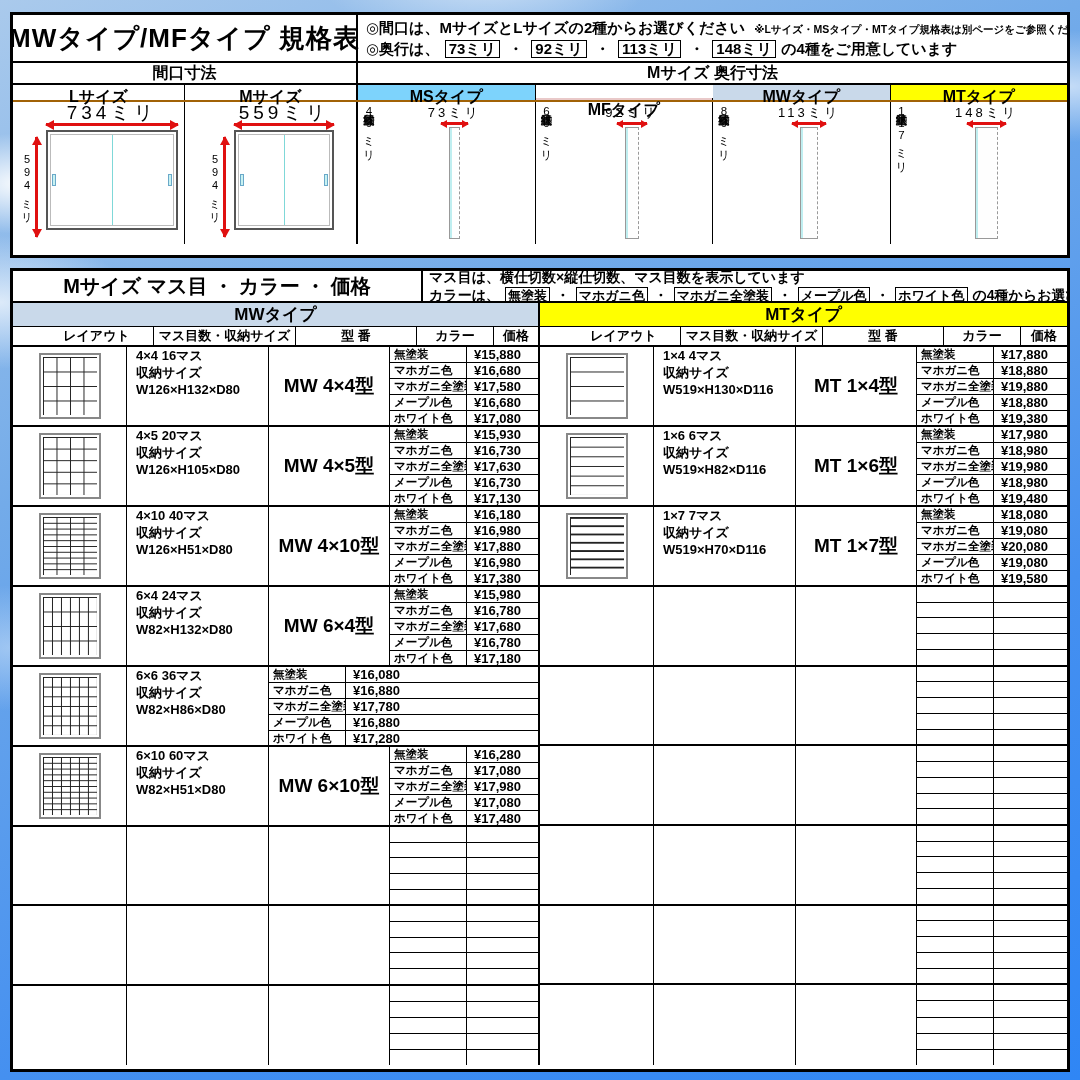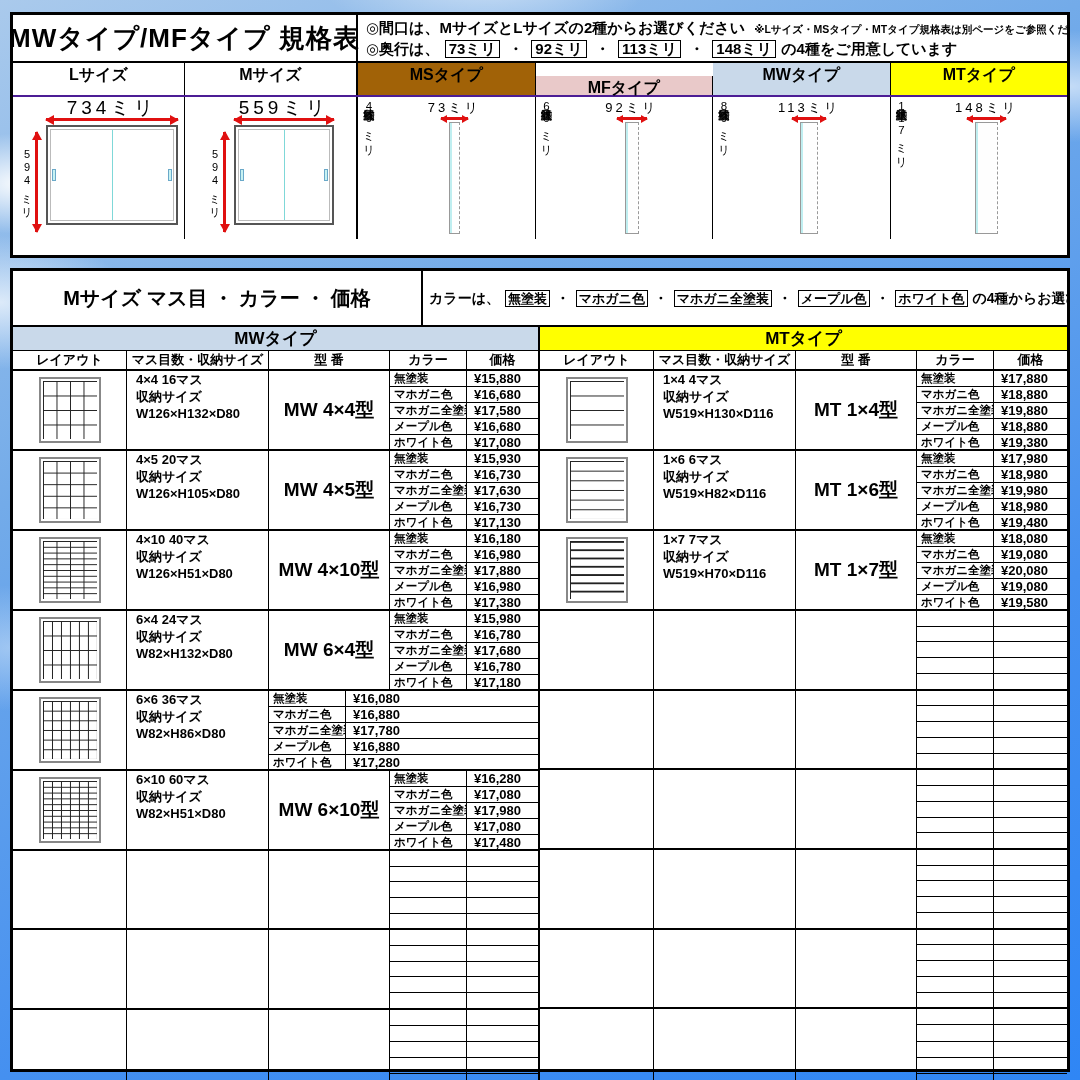--- a/index.html
+++ b/index.html
@@ -23,21 +23,21 @@
   .title-cell{width:345px;border-right:2px solid #000;display:flex;align-items:center;justify-content:center;
     font-size:26px;font-weight:bold;letter-spacing:1px;white-space:nowrap;}
   .notes-cell{flex:1;padding:3px 8px 2px 8px;display:flex;flex-direction:column;justify-content:center;overflow:hidden;}
   .note-line{white-space:nowrap;font-weight:bold;font-size:15px;line-height:20px;}
   .note-sub{font-size:10.5px;margin-left:5px;}
   .opt{display:inline-block;border:1.5px solid #000;padding:0 3px;line-height:16px;margin:0 1px;}
   .sep{margin:0 3px;}
   .row-a2{display:flex;height:22px;border-bottom:2px solid #000;}
   .a2-left{width:345px;border-right:2px solid #000;text-align:center;font-weight:bold;font-size:16px;line-height:20px;}
   .a2-right{flex:1;text-align:center;font-weight:bold;font-size:16px;line-height:20px;}
-  .row-a3{display:flex;height:34px;border-bottom:2px solid #4c1d95;}
+  .row-a3{display:flex;height:17px;border-bottom:2px solid #a16207;}
   .size-head{width:172px;border-right:1px solid #000;text-align:center;font-weight:bold;font-size:16px;line-height:24px;}
   .size-head:nth-of-type(2){width:173px;border-right:2px solid #000;}
   .type-head{flex:1;border-right:1px solid #000;text-align:center;font-weight:bold;font-size:16px;line-height:24px;}
   .type-head:last-of-type{border-right:none;}
   .row-a4{display:flex;height:142px;}
   .size-cell{width:172px;border-right:1px solid #000;display:flex;justify-content:center;padding-top:3px;}
   .size-cell:nth-of-type(2){width:173px;border-right:2px solid #000;}
   .vcol{display:flex;align-items:center;margin-top:24px;margin-right:3px;}
   .vdim{writing-mode:vertical-rl;text-orientation:upright;font-size:11px;letter-spacing:1px;margin-right:1px;}
   .ccol{display:flex;flex-direction:column;align-items:center;}
@@ -64,36 +64,36 @@
   .depth-dim{font-size:13px;letter-spacing:3px;line-height:15px;white-space:nowrap;}
   .depth-arrow{position:relative;height:3px;background:#e01010;margin:2px 0 2px 0;width:calc(var(--barw,12)*1px + 16px);}
   .depth-arrow::before{content:"";position:absolute;left:-1px;top:50%;transform:translateY(-50%);
     border-right:7px solid #e01010;border-top:4px solid transparent;border-bottom:4px solid transparent;}
   .depth-arrow::after{content:"";position:absolute;right:-1px;top:50%;transform:translateY(-50%);
     border-left:7px solid #e01010;border-top:4px solid transparent;border-bottom:4px solid transparent;}
   .depth-bar{width:calc(var(--barw,12)*1px);height:112px;background:#fefefe;border:1px solid #999;
     border-right:1px dashed #999;box-shadow:inset 2px 0 0 #bfeef0;}
 
   
-  .row-b1{display:flex;height:56px;border-bottom:2px solid #000;justify-content:flex-end;}
+  .row-b1{display:flex;height:32px;border-bottom:2px solid #000;justify-content:flex-end;}
   .b1-title{width:410px;border-right:2px solid #000;display:flex;align-items:center;justify-content:center;
     font-size:20px;font-weight:bold;white-space:nowrap;}
   .b1-notes{flex:1;padding:1px 6px;display:flex;flex-direction:column;justify-content:center;overflow:hidden;}
   .b1-notes .note-line{font-size:14px;line-height:18px;}
   .b1-notes .opt{font-size:13px;line-height:15px;padding:0 2px;}
   .b1-notes .sep{margin:0 1px;}
   .row-b2{display:flex;height:24px;border-bottom:1px solid #000;}
   .band{width:527px;text-align:center;font-weight:bold;font-size:17px;line-height:23px;}
   .band.mw{border-right:2px solid #000;}
   .row-b3{display:flex;height:20px;border-bottom:2px solid #000;}
   .half-cols{display:flex;width:527px;}
   .half-cols.mw{border-right:2px solid #000;}
   .col-h{border-right:1px solid #000;text-align:center;font-weight:bold;font-size:13px;line-height:18px;overflow:hidden;white-space:nowrap;}
   .col-h:last-child{border-right:none;}
-  .w-layout{width:114px;}.w-masu{width:142px;}.w-model{width:121px;}.w-color{width:77px;font-family:Liberation Serif, serif;}.w-price{flex:1;}
+  .w-layout{width:114px;margin-left:27px;}.w-masu{width:142px;}.w-model{width:121px;}.w-color{width:77px;font-family:Liberation Serif, serif;}.w-price{flex:1;}
   .tbody{display:flex;height:718px;}
   .half{width:527px;display:flex;flex-direction:column;}
   .half.mw{border-right:2px solid #000;}
   .block{display:flex;height:80px;border-bottom:2px solid #000;}
   .half .block:last-of-type{border-bottom:none;}
   .c-layout{width:114px;border-right:1px solid #000;display:flex;align-items:center;justify-content:center;}
   .c-masu{width:142px;border-right:1px solid #000;display:flex;flex-direction:column;justify-content:flex-start;
     padding-left:9px;font-size:13px;font-weight:bold;line-height:17px;white-space:nowrap;overflow:hidden;}
   .c-model{width:121px;border-right:1px solid #000;display:flex;align-items:center;justify-content:center;
     font-size:19px;font-weight:bold;white-space:nowrap;}
@@ -128,26 +128,30 @@
           <span class="opt">92ミリ</span>
           <span class="sep">・</span>
           <span class="opt">113ミリ</span>
           <span class="sep">・</span>
           <span class="opt">148ミリ</span>
           <span>の4種をご用意しています</span>
         </div>
       </div>
     </div>
 
+    <div class="row-a2">
+      <div class="a2-left">間口寸法</div>
+      <div class="a2-right">Mサイズ 奥行寸法</div>
+    </div>
 
     <div class="row-a3">
       <div class="size-head">Lサイズ</div>
       <div class="size-head">Mサイズ</div>
 
-        <div class="type-head" style="background: #a16207;">MSタイプ</div>
+        <div class="type-head" style="background: #7dd3fc;">MSタイプ</div>
 
         <div class="type-head" style="background: rgb(233, 201, 201); margin-top: 13px;">MFタイプ</div>
 
         <div class="type-head" style="background: rgb(201, 217, 234);">MWタイプ</div>
 
         <div class="type-head" style="background: rgb(255, 255, 0);">MTタイプ</div>
 
     </div>
 
     <div class="row-a4">
@@ -222,20 +226,21 @@
           </div>
         </div>
 
     </div>
   </div>
 
   <div class="sheet sheet-b">
     <div class="row-b1">
       <div class="b1-title">Mサイズ マス目 ・ カラー ・ 価格</div>
       <div class="b1-notes">
+        <div class="note-line">マス目は、横仕切数×縦仕切数、マス目数を表示しています</div>
         <div class="note-line">
           <span>カラーは、</span>
           <span class="opt">無塗装</span>
           <span class="sep">・</span>
           <span class="opt">マホガニ色</span>
           <span class="sep">・</span>
           <span class="opt">マホガニ全塗装</span>
           <span class="sep">・</span>
           <span class="opt">メープル色</span>
           <span class="sep">・</span>

